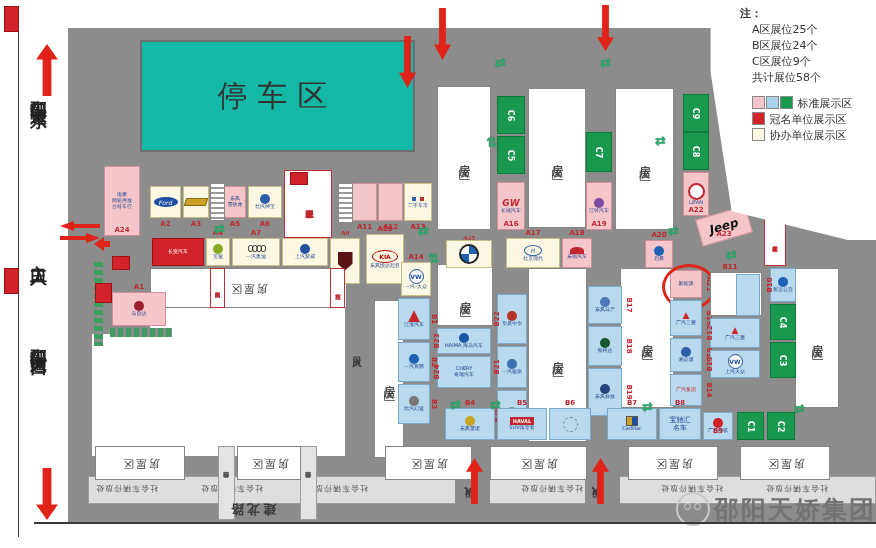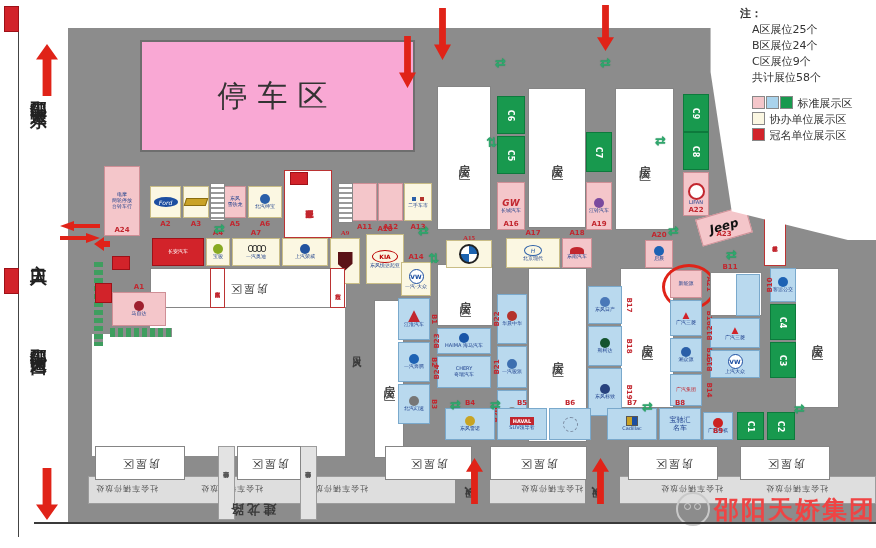--- a/index.html
+++ b/index.html
@@ -35,21 +35,21 @@
   
   #legend{position:absolute;left:700px;top:0;width:176px;height:240px;background:#fff;
     clip-path:polygon(6% 0,100% 0,100% 100%,84% 100%,18% 88%,6% 30%);}
   #legendInner{position:absolute;left:740px;top:6px;width:134px;font-size:11px;color:#333;line-height:1.45;}
   .sw{display:inline-block;width:11px;height:11px;border:1px solid #888;vertical-align:-2px;margin-right:1px;}
   
   #wm{position:absolute;left:676px;top:492px;display:flex;align-items:center;color:#c3c3c3;}
   #wmIcon{width:30px;height:30px;border:2px solid #c9c9c9;border-radius:50%;position:relative;margin-right:4px;}
   #wmIcon:before{content:"";position:absolute;left:6px;top:9px;width:5px;height:5px;border:1px solid #cfcfcf;border-radius:50%;}
   #wmIcon:after{content:"";position:absolute;left:16px;top:9px;width:5px;height:5px;border:1px solid #cfcfcf;border-radius:50%;}
-  #wmText{font-size:25px;font-weight:bold;letter-spacing:2px;color:#ef4444;}
+  #wmText{font-size:25px;font-weight:bold;letter-spacing:2px;color:#737373;}
   #bottomline{position:absolute;left:34px;top:522px;width:842px;height:2px;background:#3a3a3a;}
   
   .lg{display:flex;align-items:center;justify-content:center;}
 </style>
 </head>
 <body>
 <div id="canvas">
 
 <div id="sidebar">
   <div class="vline"></div>
@@ -72,21 +72,21 @@
       <div class="stripV" style="left: 218px; top: 446px; width: 15px; height: 72px;">
         <span>社会车辆停放处</span>
       </div>
       <div class="stripV" style="left: 300px; top: 446px; width: 15px; height: 72px;">
         <span>社会车辆停放处</span>
       </div>
       <div class="road" style="left: 455px; top: 440px; width: 35px; height: 83px;"></div>
       <div class="road" style="left: 585px; top: 440px; width: 35px; height: 83px;"></div>
       <div class="plantsv" style="left: 94px; top: 262px; width: 9px; height: 84px;"></div>
       <div class="plants" style="left: 110px; top: 328px; width: 62px; height: 9px;"></div>
-      <div class="booth" style="left: 140px; top: 40px; width: 275px; height: 112px; background: #f9a8d4; border: 2px solid rgb(110, 110, 110); font-size: 30px; letter-spacing: 10px; color: rgb(51, 51, 51);">停车区</div>
+      <div class="booth" style="left: 140px; top: 40px; width: 275px; height: 112px; background: #14b8a6; border: 2px solid rgb(110, 110, 110); font-size: 30px; letter-spacing: 10px; color: rgb(51, 51, 51);">停车区</div>
       <div class="house" style="left: 437px; top: 86px; width: 52px; height: 142px;">
         <div class="vt">房屋区</div>
       </div>
       <div class="house" style="left: 528px; top: 88px; width: 56px; height: 138px;">
         <div class="vt">房屋区</div>
       </div>
       <div class="house" style="left: 615px; top: 88px; width: 57px; height: 140px;">
         <div class="vt">房屋区</div>
       </div>
       <div class="house" style="left: 437px; top: 264px; width: 54px; height: 60px;">
@@ -457,22 +457,22 @@
 <div id="legendInner">
   <div style="font-weight:bold">注：</div>
   <div id="legendItems" style="padding-left:12px">
         <div>A区展位25个</div>
         <div>B区展位24个</div>
         <div>C区展位9个</div>
         <div>共计展位58个</div>
       </div>
   <div id="legendSwatches" style="padding-left:12px;margin-top:10px">
         <div><span class="sw" style="background: rgb(244, 198, 202);"></span><span class="sw" style="background: rgb(169, 211, 236);"></span><span class="sw" style="background: rgb(24, 153, 78);"></span><span> 标准展示区</span></div>
+        <div><span class="sw" style="background: rgb(210, 35, 42);"></span><span> 冠名单位展示区</span></div>
         <div><span class="sw" style="background: rgb(251, 247, 226);"></span><span> 协办单位展示区</span></div>
-        <div><span class="sw" style="background: rgb(210, 35, 42);"></span><span> 冠名单位展示区</span></div>
       </div>
 </div>
 
 <div id="wm">
   <div id="wmIcon"></div>
   <div id="wmText">邵阳天娇集团</div>
 </div>
 <div id="bottomline"></div>
 
 </div>

